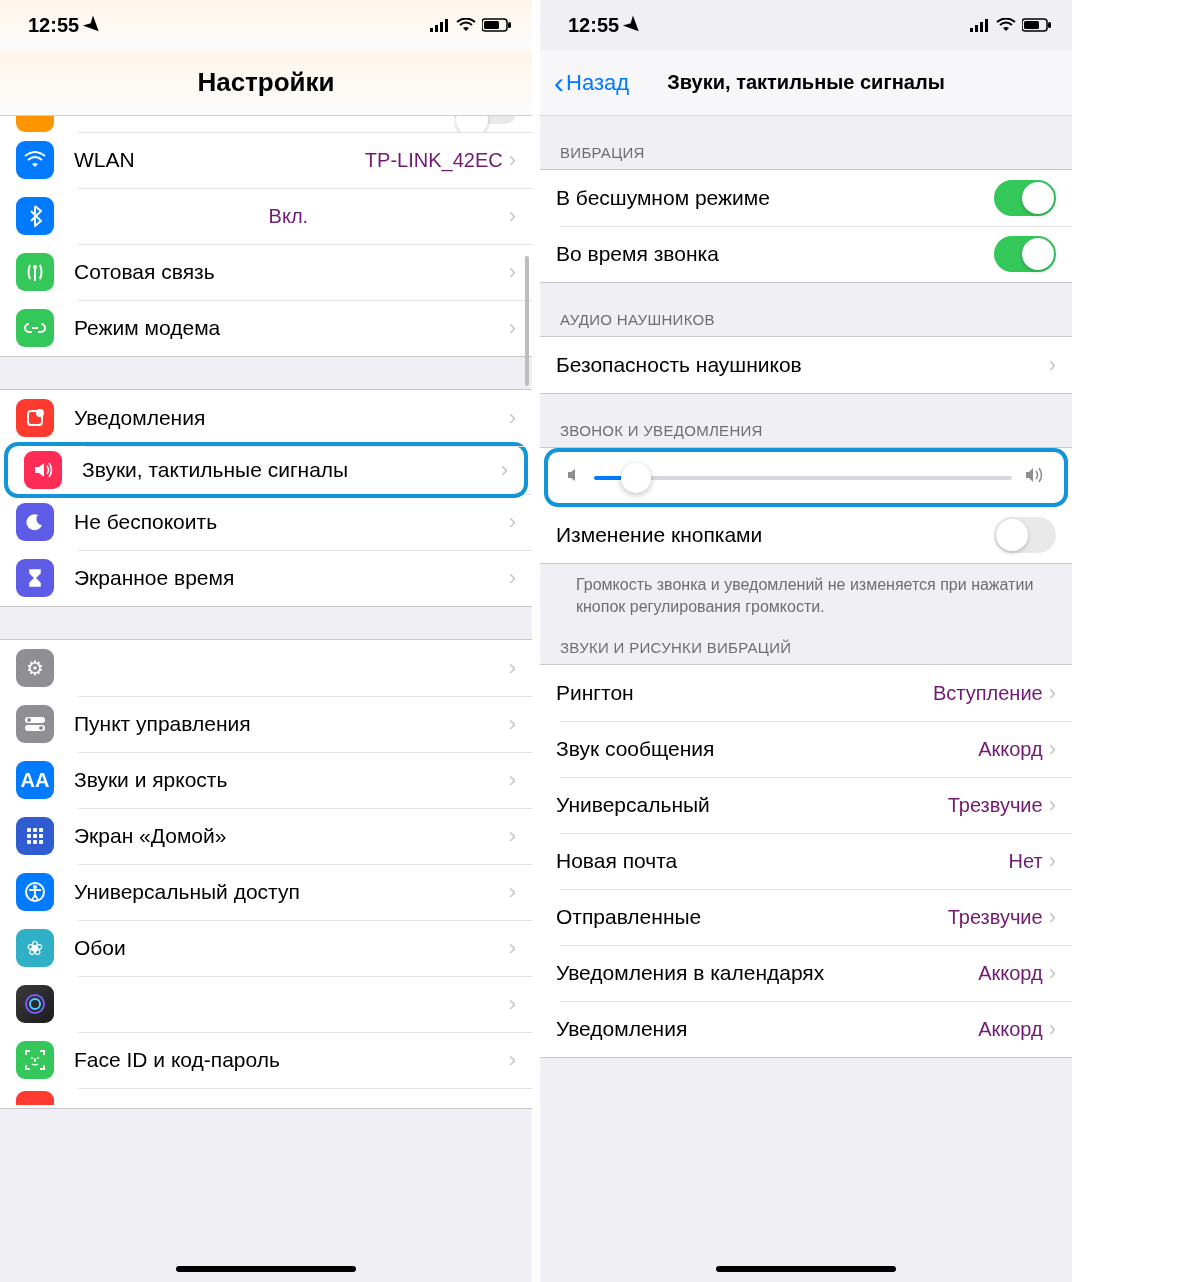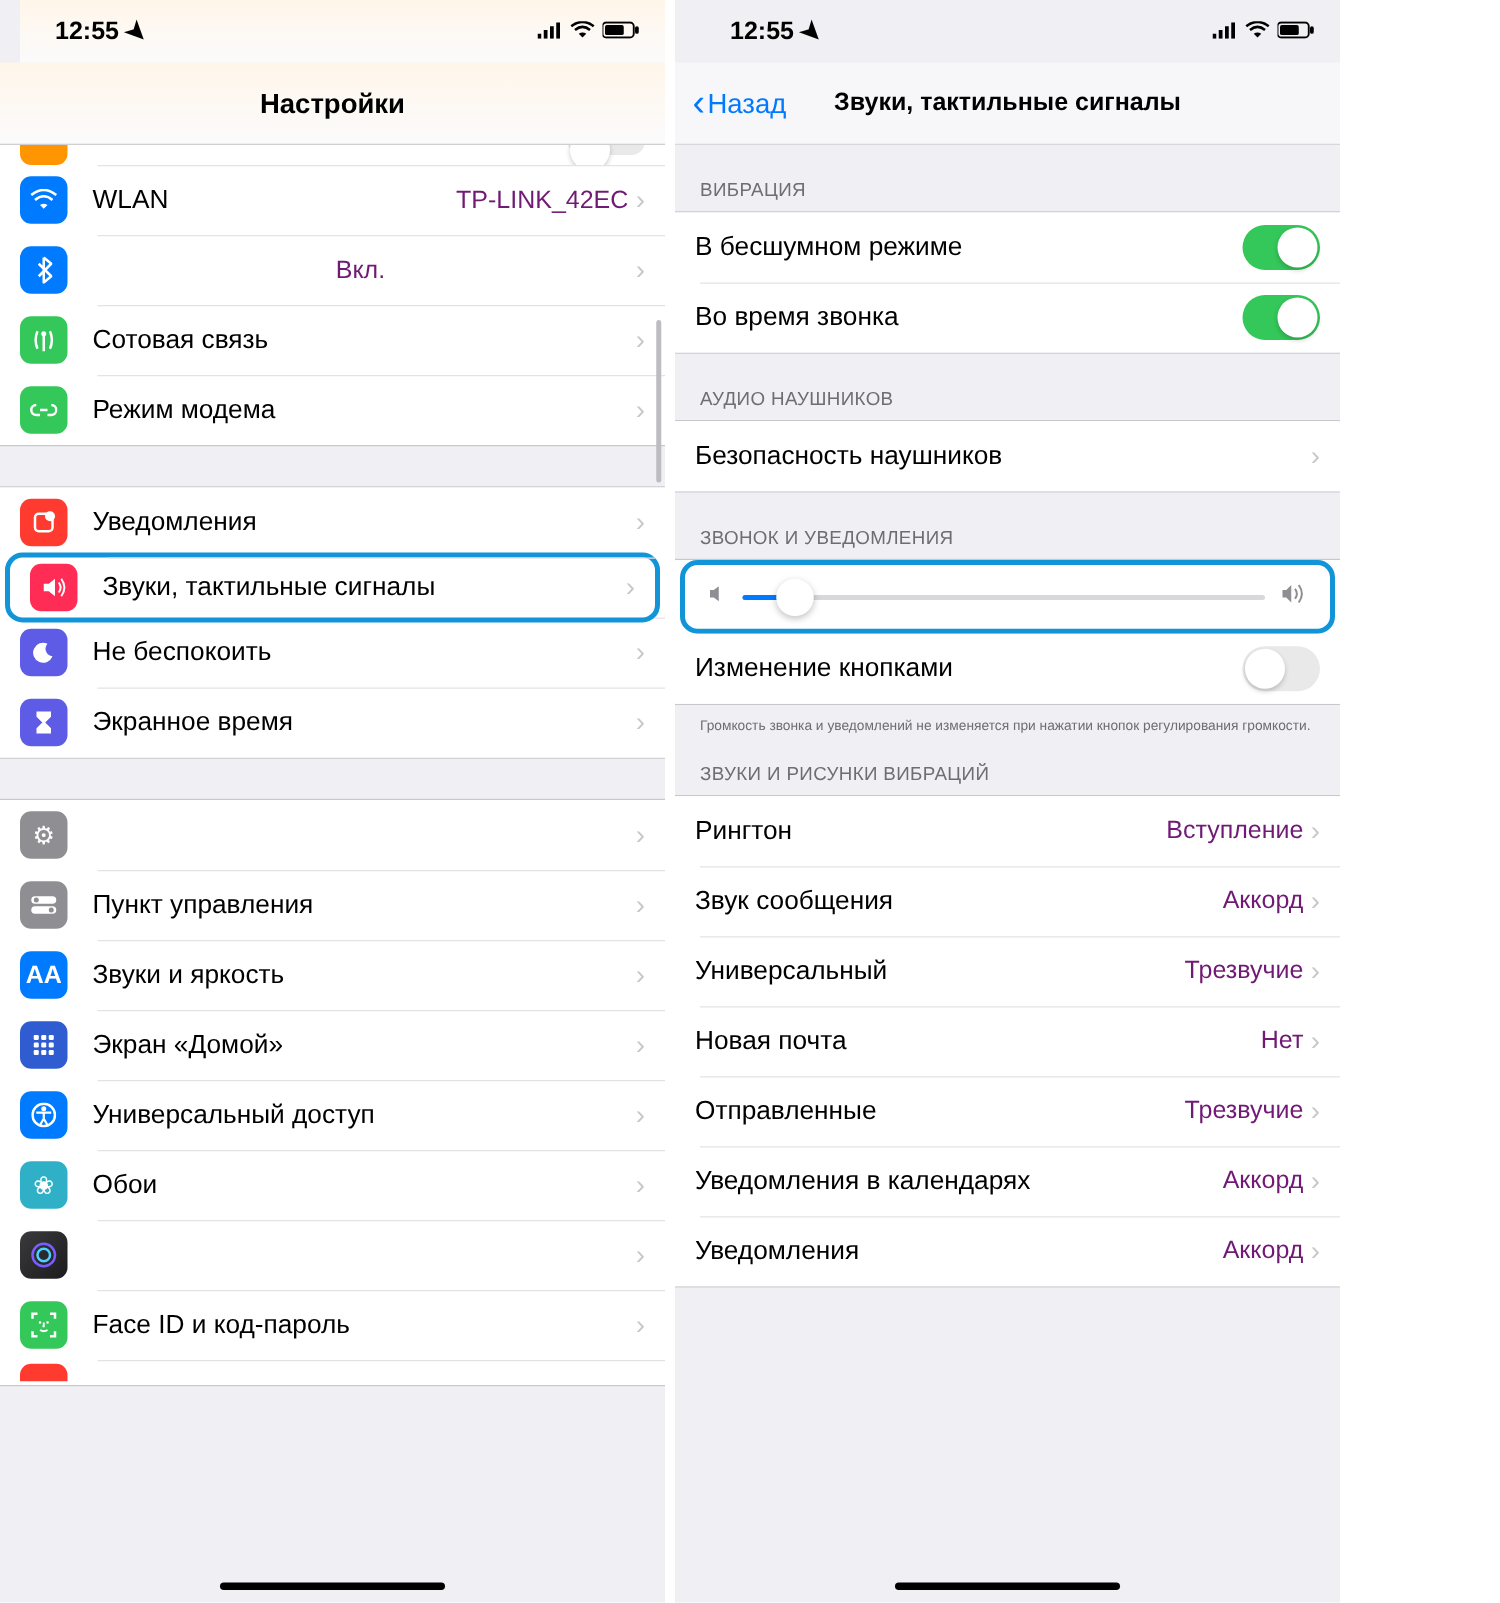--- a/index.html
+++ b/index.html
@@ -26,39 +26,38 @@
   
   .status-bar {
     height: 50px;
     display: flex;
     align-items: center;
     justify-content: space-between;
     padding: 0 20px 0 28px;
     background: transparent;
     font-weight: 600;
     font-size: 20px;
-    margin-left: 16px;
   }
   .status-left { display:flex; align-items:center; gap:6px; }
   .status-right { display:flex; align-items:center; gap:6px; }
   .loc-arrow { display:inline-block; transform: rotate(45deg); }
 
   
   .nav {
     height: 66px;
     display: flex;
     align-items: center;
     justify-content: center;
     position: relative;
     background: #f7f7fa;
     border-bottom: 1px solid #d8d8dc;
   }
   .nav.light { background: #fdfdfd; }
   .nav-title {
-    font-size: 22px;
+    font-size: 26px;
     font-weight: 600;
   }
   .nav-back {
     position: absolute;
     left: 14px;
     display: flex;
     align-items: center;
     color: #007aff;
     font-size: 22px;
   }
@@ -78,23 +77,23 @@
   .group { background:#fff; border-top:0.5px solid #c8c7cc; border-bottom:0.5px solid #c8c7cc; }
   .group + .group { margin-top:32px; }
   .header-label {
     font-size: 15px;
     color: #6d6d72;
     padding: 28px 20px 8px;
     letter-spacing: 0.3px;
     text-transform: uppercase;
   }
   .footer-label {
-    font-size: 11px;
+    font-size: 16px;
     color: #6d6d72;
-    padding: 10px 20px 4px;
+    padding: 10px 36px 4px;
     line-height: 1.35;
   }
   .row {
     display: flex;
     align-items: center;
     min-height: 56px;
     padding: 0 16px 0 16px;
     background: #fff;
     position: relative;
     justify-content: space-between;

